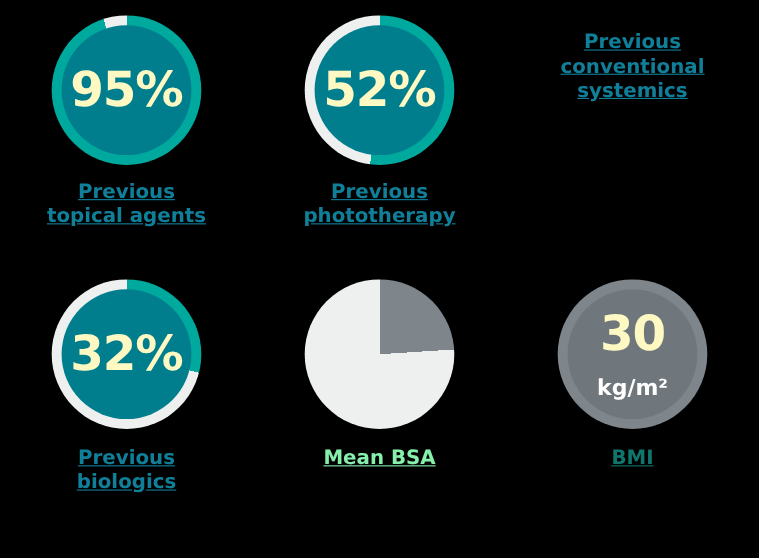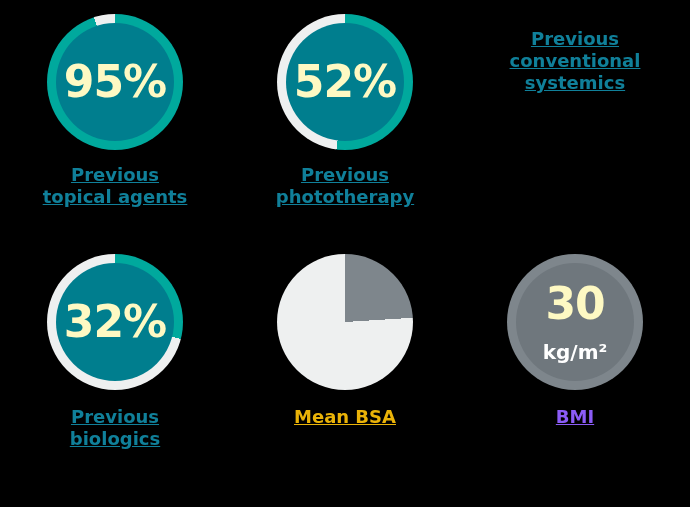--- a/index.html
+++ b/index.html
@@ -117,27 +117,27 @@
       </div>
     </div>
     <div class="label row2" style="color: rgb(16, 128, 154);">Previous
 biologics</div>
   </div>
 
   <div class="cell">
     <div class="donut-wrap">
       <div class="donut" style="background: conic-gradient(rgb(126, 134, 140) 0deg, rgb(126, 134, 140) 86.4deg, rgb(238, 240, 240) 86.4deg, rgb(238, 240, 240) 360deg);"></div>
     </div>
-    <div class="label row2" style="color: #eab308; text-align: center;">Mean BSA</div>
+    <div class="label row2" style="color: #86efac; text-align: center;">Mean BSA</div>
   </div>
 
   <div class="cell">
     <div class="donut-wrap">
       <div class="donut" style="background: conic-gradient(rgb(126, 134, 140) 0deg, rgb(126, 134, 140) 360deg, rgb(126, 134, 140) 360deg, rgb(126, 134, 140) 360deg);"></div>
       <div class="hole" style="background: rgb(111, 119, 125);">
         <div class="value">30</div>
         <div class="unit">kg/m²</div>
       </div>
     </div>
-    <div class="label row2" style="color: #8b5cf6;">BMI</div>
+    <div class="label row2" style="color: #0f766e;">BMI</div>
   </div>
 
 </div>
 
 </body></html>

